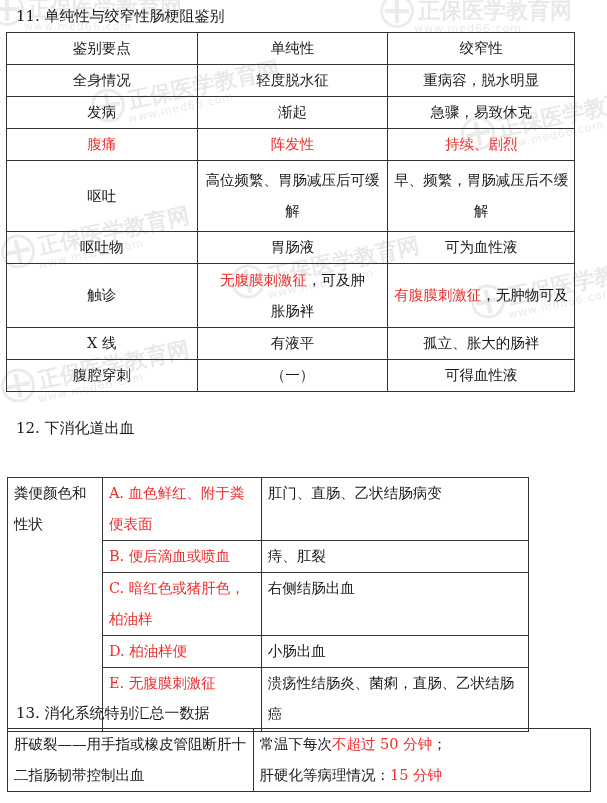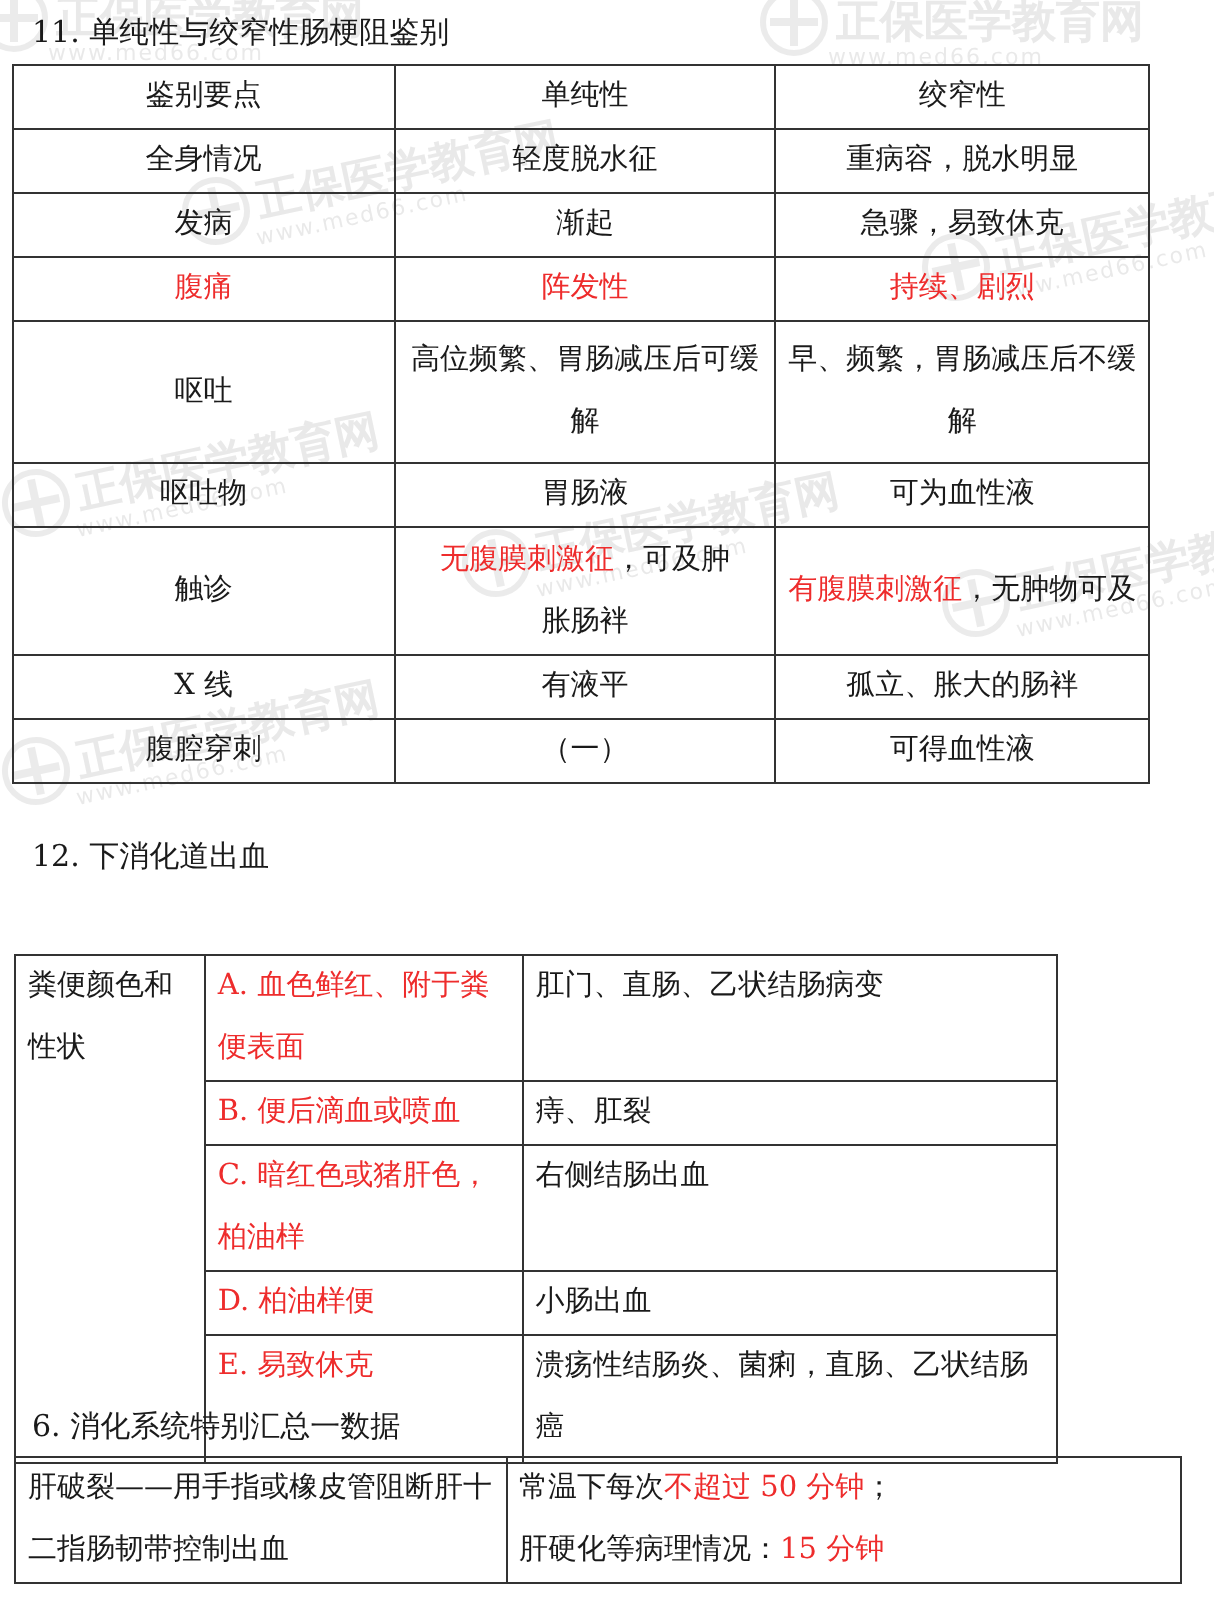--- a/index.html
+++ b/index.html
@@ -119,27 +119,27 @@
   </tr>
   <tr style="height:63px">
     <td class="red">C. 暗红色或猪肝色，柏油样</td>
     <td>右侧结肠出血</td>
   </tr>
   <tr style="height:32px">
     <td class="red">D. 柏油样便</td>
     <td>小肠出血</td>
   </tr>
   <tr style="height:64px">
-    <td class="red">E. 易致休克</td>
+    <td class="red">E. 无腹膜刺激征</td>
     <td>溃疡性结肠炎、菌痢，直肠、乙状结肠癌</td>
   </tr>
 </tbody>
   </table>
 
-<div class="heading" style="top:704px;">6. 消化系统特别汇总一数据</div>
+<div class="heading" style="top:704px;">13. 消化系统特别汇总一数据</div>
 <table class="t3">
   <colgroup>
       <col style="width:227px">
       <col style="width:312px">
     </colgroup>
   <tbody>
       <tr style="height:63px">
     <td>肝破裂——用手指或橡皮管阻断肝十二指肠韧带控制出血</td>
     <td>
       <div><span>常温下每次</span><span class="red">不超过 50 分钟</span><span>；</span></div>

